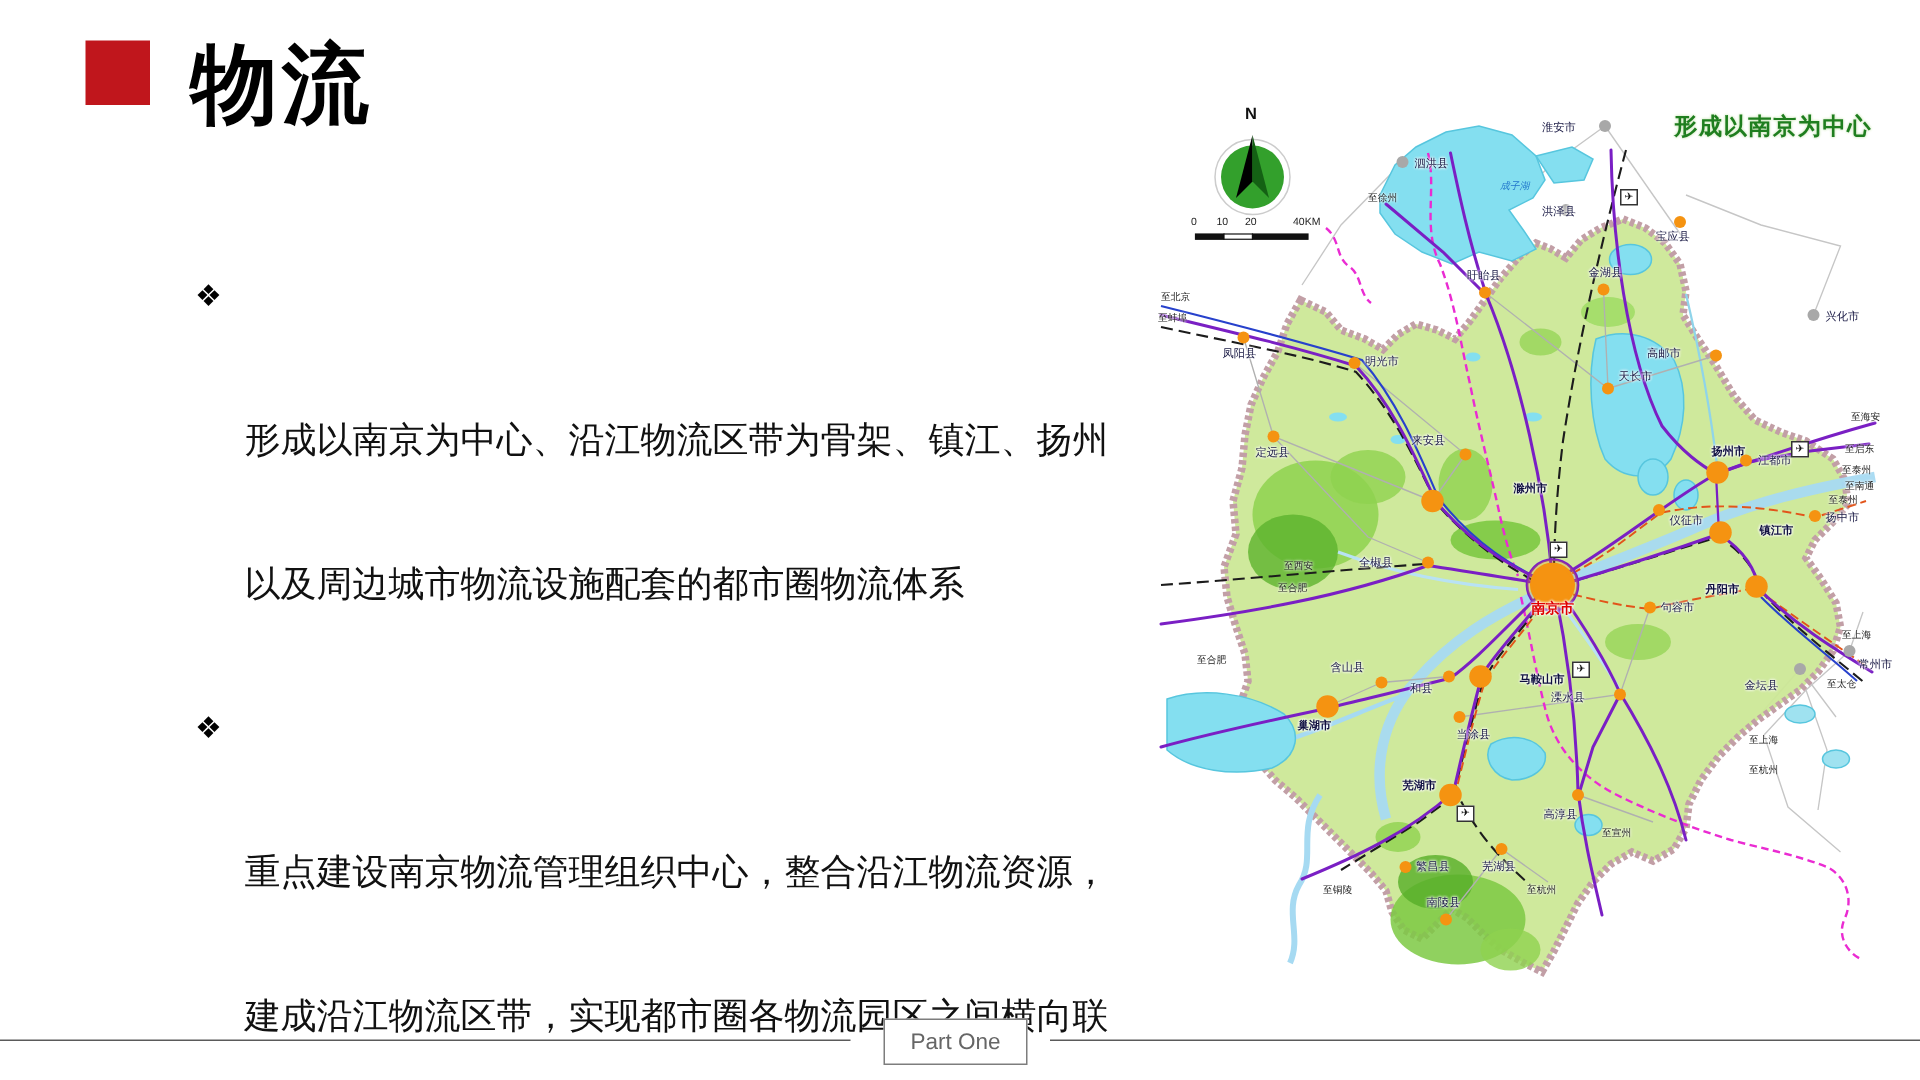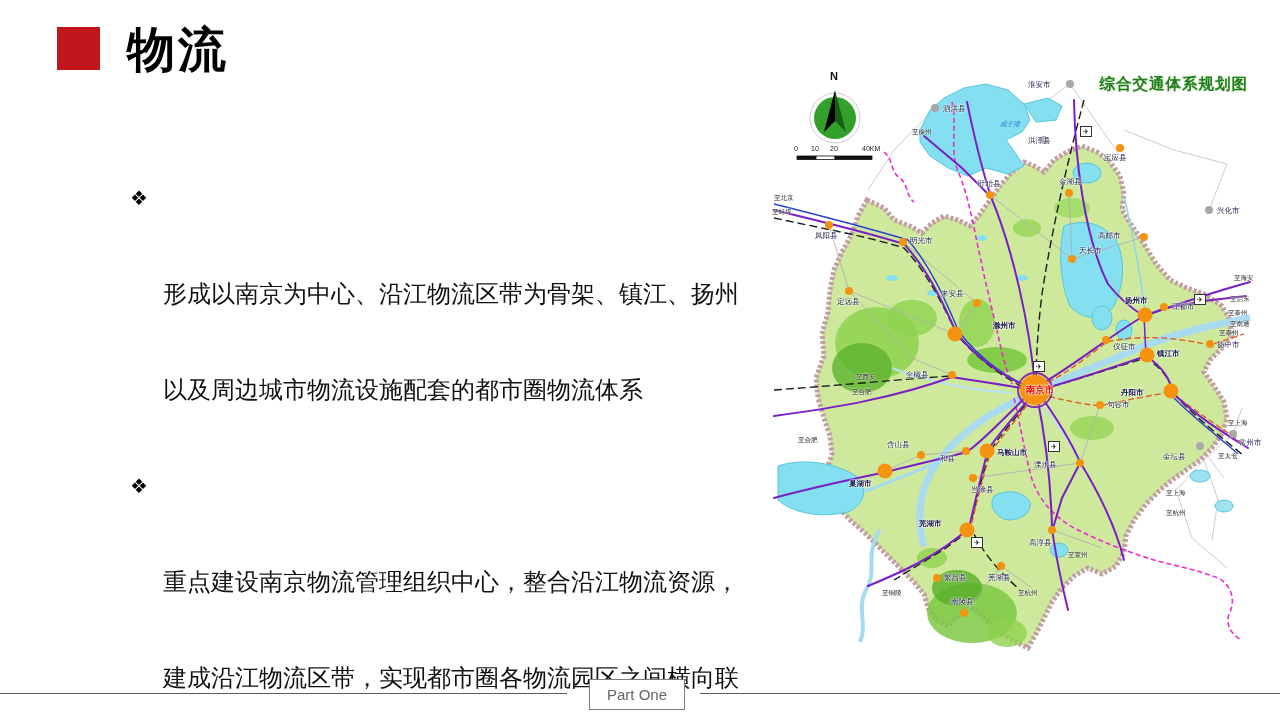--- a/index.html
+++ b/index.html
@@ -3,21 +3,21 @@
 <meta charset="utf-8">
 <style>
   html,body{margin:0;padding:0;}
   body{
     width:1280px;height:720px;position:relative;overflow:hidden;
     background:#ffffff;
     font-family:"Liberation Sans","DejaVu Sans",sans-serif;
   }
   
   .accent-square{position:absolute;left:57px;top:27px;width:43px;height:43px;background:#c0161c;}
-  .page-title{position:absolute;left:127px;top:18px;font-size:48px;font-weight:bold;color:#000;letter-spacing:3px;}
+  .page-title{position:absolute;left:127px;top:18px;font-size:58px;font-weight:bold;color:#000;letter-spacing:3px;}
   
   .bullet-list{position:absolute;left:130px;top:150px;width:625px;list-style:none;margin:0;padding:0;}
   .bullet-item{position:relative;padding-left:33px;font-size:24px;line-height:96px;color:#111;
     white-space:pre-line;letter-spacing:0px;}
   .bullet-marker{position:absolute;left:0;top:0;font-size:20px;line-height:96px;color:#000;}
   
   .footer-line{position:absolute;top:693px;height:1px;background:#5a5a5a;}
   .footer-line.left{left:0;width:567px;}
   .footer-line.right{left:700px;width:580px;}
   .footer-box{position:absolute;left:589px;top:679px;width:94px;height:29px;border:1px solid #7d7d7d;
@@ -28,21 +28,21 @@
   .map-title{position:absolute;right:28px;top:6px;font-size:15.5px;font-weight:bold;color:#1f7e1f;
     letter-spacing:1px;text-shadow:0 0 2px #d6ecc6,0 0 2px #d6ecc6;}
   .compass-n{position:absolute;left:58px;top:2px;font-size:11px;color:#111;font-weight:bold;}
   .scale-tick{position:absolute;top:77px;font-size:7px;color:#222;}
   .dot{position:absolute;border-radius:50%;transform:translate(-50%,-50%);}
   .dot.small{width:8px;height:8px;background:#f59311;}
   .dot.big{width:15px;height:15px;background:#f59311;}
   .dot.gray{width:8px;height:8px;background:#a8a8a8;}
   .clabel{position:absolute;font-size:7.5px;color:#20204a;white-space:nowrap;
     text-shadow:0 0 2px #fff,0 0 2px #fff,0 0 2px #fff;}
-  .clabel.big{font-weight:bold;color:#101040;}
+  .clabel.big{font-weight:bold;color:#101040;margin-left:16px;}
   .elabel{position:absolute;font-size:6.5px;color:#222;white-space:nowrap;
     text-shadow:0 0 2px #fff,0 0 2px #fff;}
   .llabel{position:absolute;font-size:6.5px;color:#2277cc;font-style:italic;white-space:nowrap;}
   .airport{position:absolute;width:10px;height:9px;border:1px solid #333;background:#fff;
     font-size:7px;line-height:9px;text-align:center;color:#111;}
   .nj-sun{position:absolute;width:26px;height:26px;border-radius:50%;background:#f59311;
     border:2px dashed #f59311;box-shadow:0 0 0 2px rgba(245,147,17,.25);transform:translate(-50%,-50%);}
   .nj-label{position:absolute;font-size:9.5px;font-weight:bold;color:#e00000;white-space:nowrap;
     transform:translate(-50%,-50%);text-shadow:0 0 2px #fff,0 0 2px #fff,0 0 2px #fff;}
 </style>
@@ -181,21 +181,21 @@
       <polygon points="63,22 74,64 63,53" fill="#146114"></polygon>
     </g>
 
     <g stroke="#111" stroke-width="0.8">
       <rect x="25" y="88" width="19" height="3.5" fill="#111"></rect>
       <rect x="44" y="88" width="19" height="3.5" fill="#fff"></rect>
       <rect x="63" y="88" width="37" height="3.5" fill="#111"></rect>
     </g>
   </svg>
 
-  <div class="map-title">综合交通体系规划图</div>
+  <div class="map-title">形成以南京为中心</div>
   <div class="compass-n">N</div>
   <div id="map-layers">
       <div class="dot gray" style="left: 163px; top: 40px;"></div>
       <div class="clabel" style="left: 171px; top: 36px;">泗洪县</div>
       <div class="dot gray" style="left: 298px; top: 16px;"></div>
       <div class="clabel" style="left: 256px; top: 12px;">淮安市</div>
       <div class="dot gray" style="left: 272px; top: 72px;"></div>
       <div class="clabel" style="left: 232px; top: 68px; margin-left: 24px;">洪泽县</div>
       <div class="dot small" style="left: 218px; top: 127px;"></div>
       <div class="clabel" style="left: 206px; top: 111px;">盱眙县</div>
@@ -283,21 +283,21 @@
       <div class="airport" style="left: 308px; top: 58px;">✈</div>
       <div class="airport" style="left: 422px; top: 226px;">✈</div>
       <div class="airport" style="left: 276px; top: 373px;">✈</div>
       <div class="airport" style="left: 199px; top: 469px;">✈</div>
       <div class="airport" style="left: 261px; top: 293px;">✈</div>
       <div class="scale-tick" style="left: 22px; top: 77px;">0</div>
       <div class="scale-tick" style="left: 39px; top: 77px;">10</div>
       <div class="scale-tick" style="left: 58px; top: 77px;">20</div>
       <div class="scale-tick" style="left: 90px; top: 77px;">40KM</div>
       <div class="nj-sun" style="left: 263px; top: 322px;"></div>
-      <div class="nj-label" style="left: 263px; top: 322px; padding-left: 10px;">南京市</div>
+      <div class="nj-label" style="left: 263px; top: 338px;">南京市</div>
     </div>
 </div>
 
 <div class="footer-line left"></div>
 <div class="footer-box">
   <span>Part One</span>
 </div>
 <div class="footer-line right"></div>
 
 </body></html>

